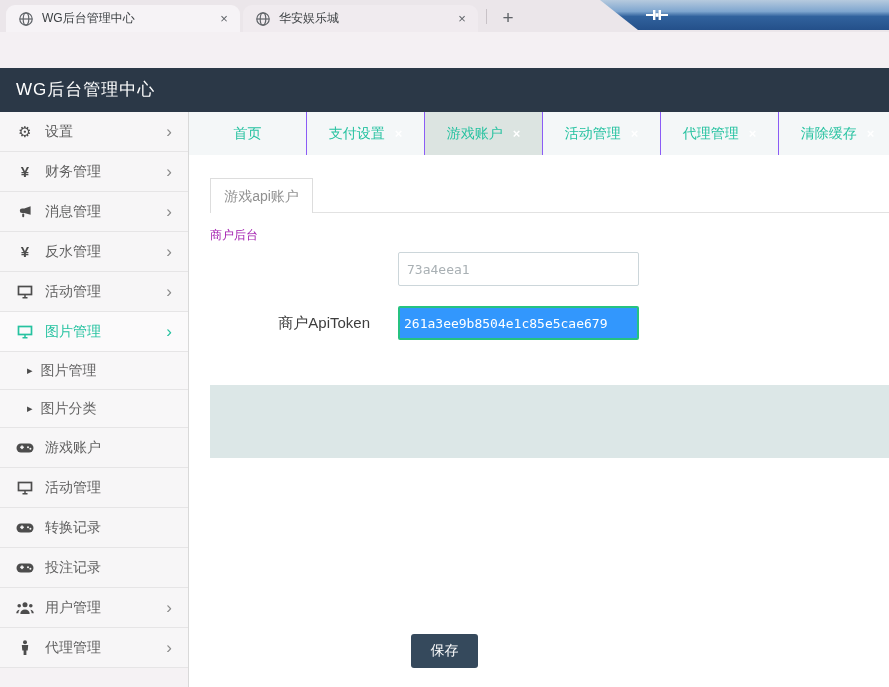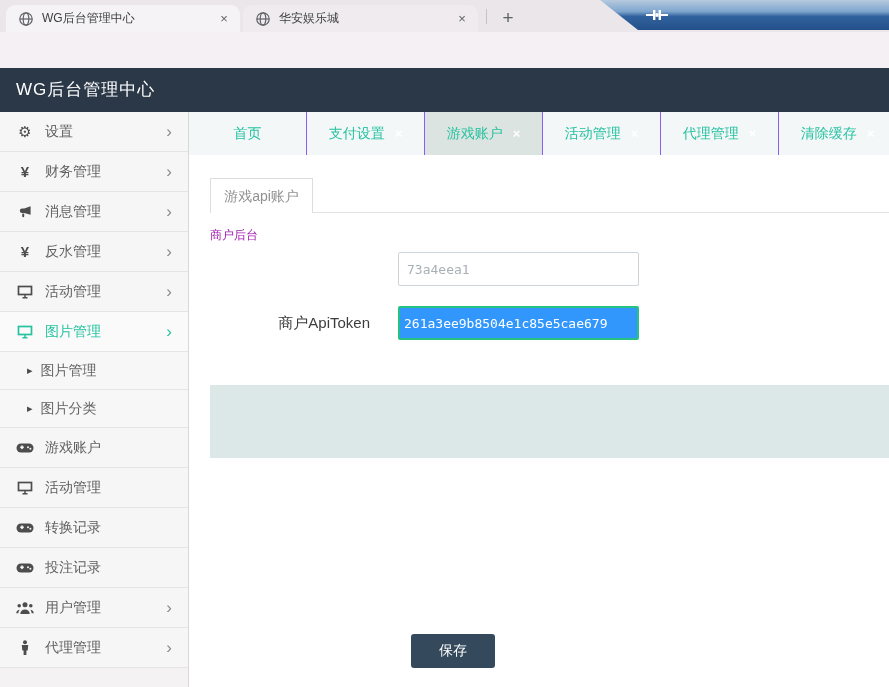--- a/index.html
+++ b/index.html
@@ -66,21 +66,21 @@
 
   .frow-label { position:absolute; width:160px; text-align:right; font-size:15px; color:#3d3d3d; line-height:34px; }
   .lab1 { left:21px; top:97px; }
   .lab2 { left:21px; top:151px; }
   .inp { position:absolute; left:201px; width:241px; height:34px; font-family:"DejaVu Sans Mono","Liberation Mono",monospace; font-size:13px; padding:0 8px; outline:none;margin-left:8px; }
   .inp1 { top:97px; border:1px solid #ccd6da; border-radius:2px; color:#444; background:#fff; }
   .inp1::placeholder { color:#a9b0b4; }
   .inp2 { top:151px; border:2px solid #26c281; border-radius:2px; background:#3297fd; color:#fff; padding:0 4px; }
 
   .savebar { position:absolute; left:21px; top:230px; right:0; height:73px; background:#dce7e7; }
-  .savebtn { position:absolute; left:201px; top:249px; width:84px; height:34px; background:#35495c; color:#fff; border:none; border-radius:3px; font-size:14px; cursor:pointer; font-family:inherit; }
+  .savebtn { position:absolute; left:201px; top:249px; width:67px; height:34px; background:#35495c; color:#fff; border:none; border-radius:3px; font-size:14px; cursor:pointer; font-family:inherit; }
 
   svg { display:block; }
 </style>
 </head>
 <body>
 
 <div id="app">
 
   <div class="tabstrip">
     <div class="btab active" style="left:6px; width:234px;">

